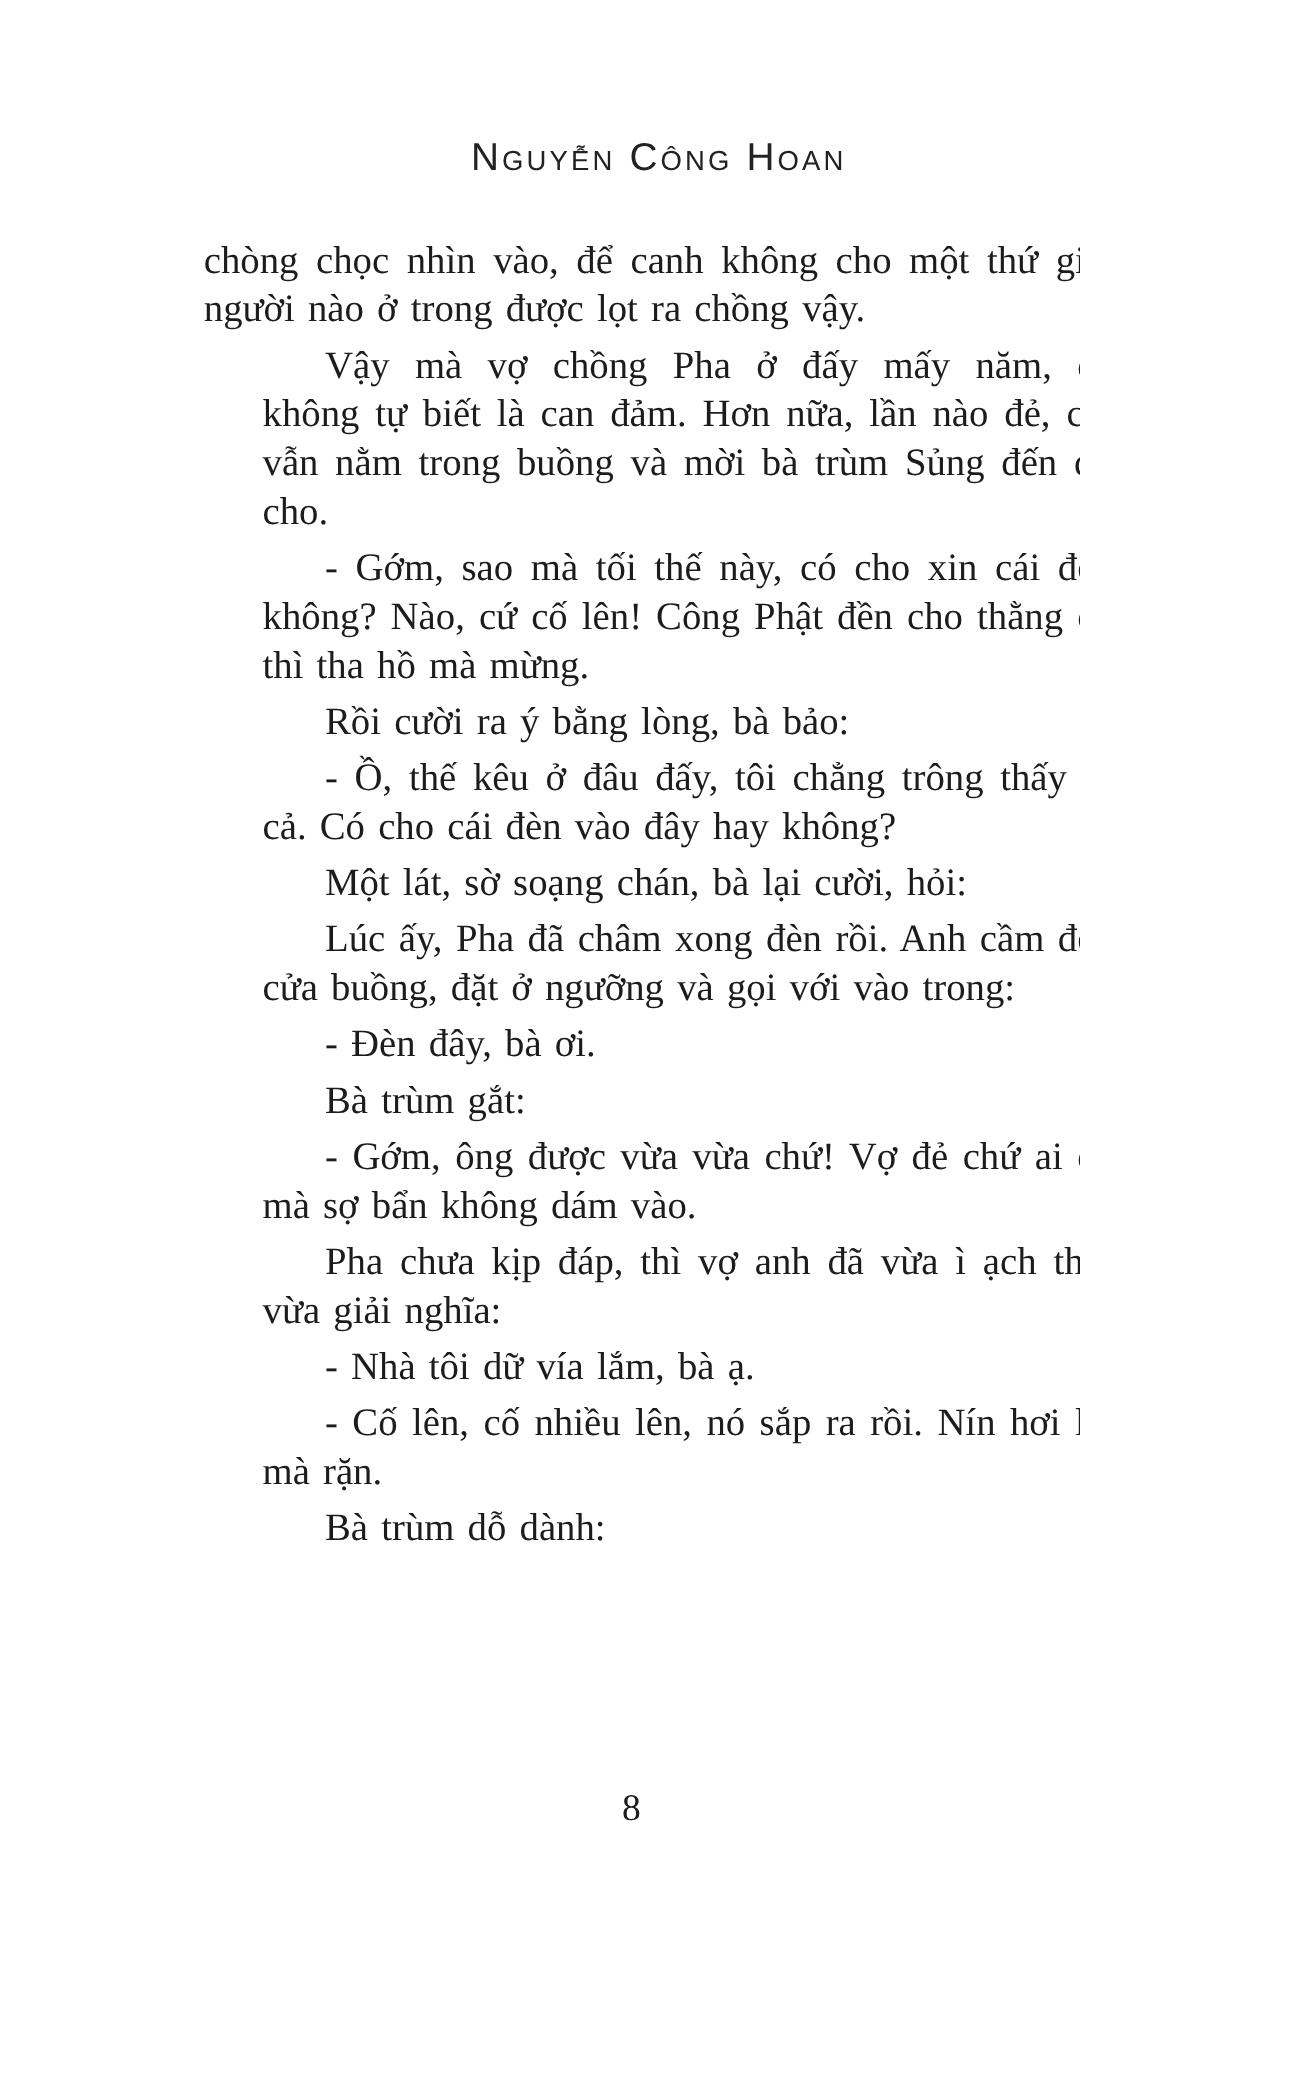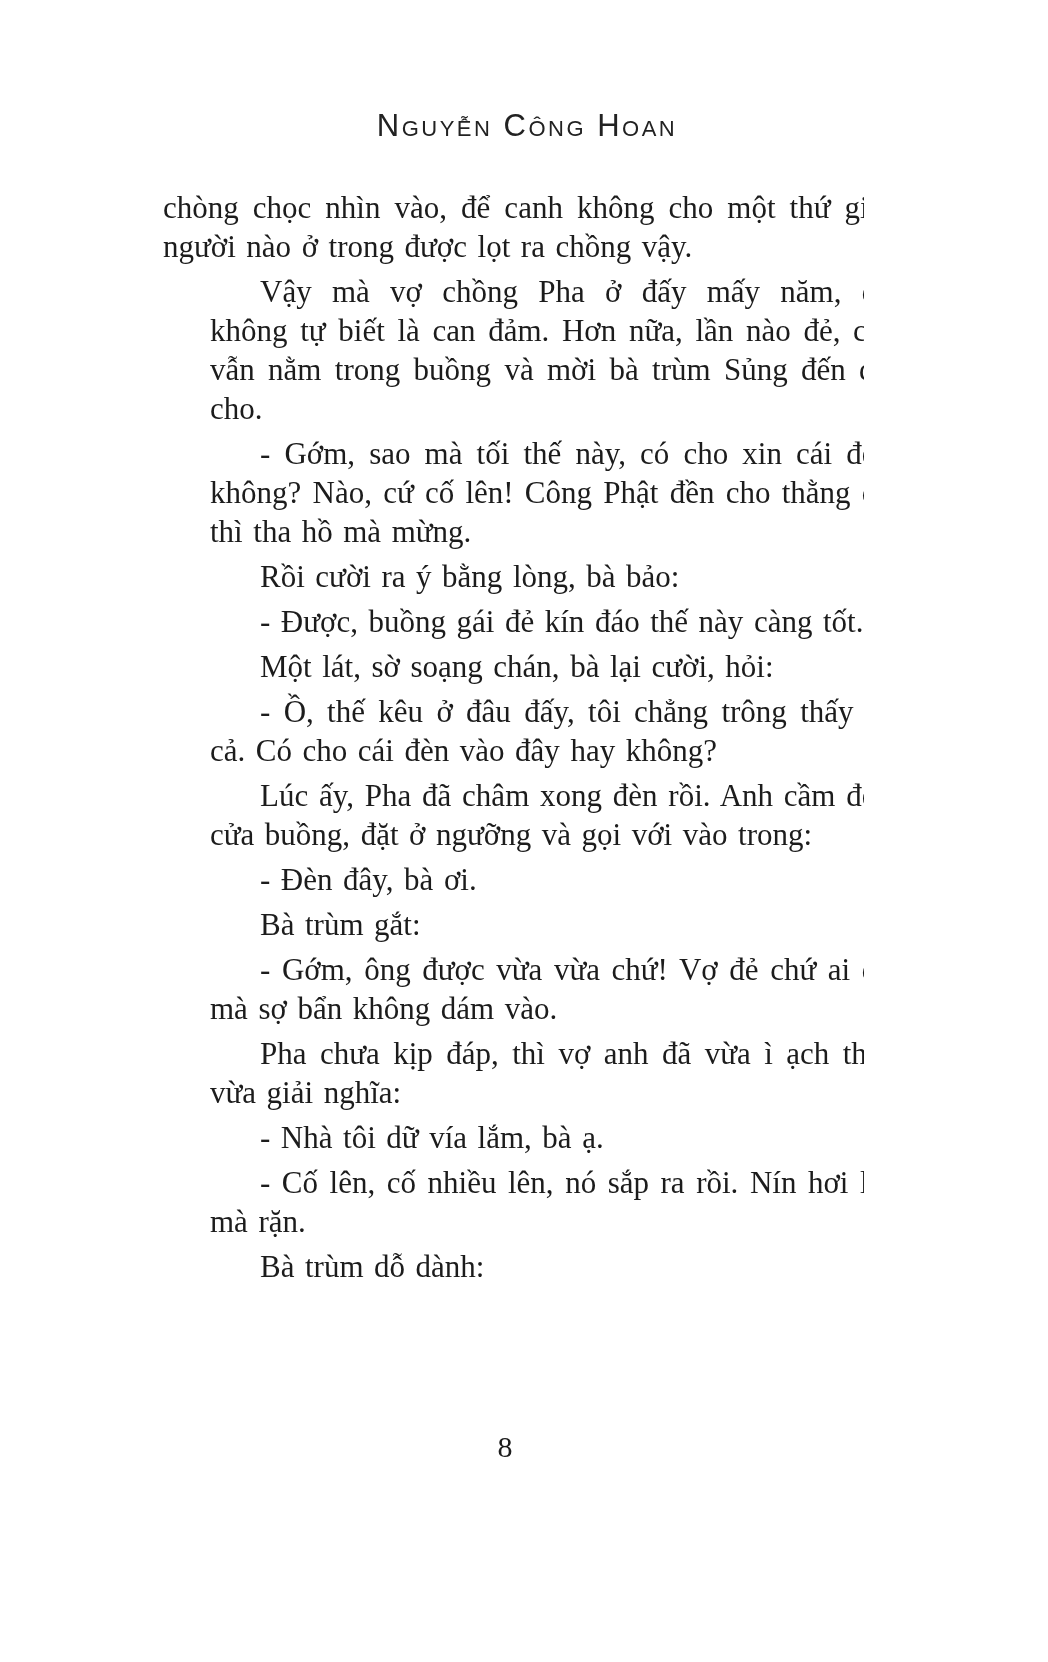--- a/index.html
+++ b/index.html
@@ -59,23 +59,22 @@
 <body>
 
 <div class="book-page">
   <div class="column">
     <div class="page-header">Nguyễn Công Hoan</div>
     <div class="page-body">
         <p>chòng chọc nhìn vào, để canh không cho một thứ giết người nào ở trong được lọt ra chồng vậy.</p>
         <p class="indent">Vậy mà vợ chồng Pha ở đấy mấy năm, đã không tự biết là can đảm. Hơn nữa, lần nào đẻ, chị vẫn nằm trong buồng và mời bà trùm Sủng đến đỡ cho.</p>
         <p class="indent">- Gớm, sao mà tối thế này, có cho xin cái đèn không? Nào, cứ cố lên! Công Phật đền cho thằng cu thì tha hồ mà mừng.</p>
         <p class="indent">Rồi cười ra ý bằng lòng, bà bảo:</p>
-        <p class="indent">- Được, buồng gái đẻ kín đáo thế này càng tốt.</p>
+        <p class="indent">- Ồ, thế kêu ở đâu đấy, tôi chẳng trông thấy gì cả. Có cho cái đèn vào đây hay không?</p>
         <p class="indent">Một lát, sờ soạng chán, bà lại cười, hỏi:</p>
-        <p class="indent">- Ồ, thế kêu ở đâu đấy, tôi chẳng trông thấy gì cả. Có cho cái đèn vào đây hay không?</p>
         <p class="indent">Lúc ấy, Pha đã châm xong đèn rồi. Anh cầm đến cửa buồng, đặt ở ngưỡng và gọi với vào trong:</p>
         <p class="indent">- Đèn đây, bà ơi.</p>
         <p class="indent">Bà trùm gắt:</p>
         <p class="indent">- Gớm, ông được vừa vừa chứ! Vợ đẻ chứ ai đẻ mà sợ bẩn không dám vào.</p>
         <p class="indent">Pha chưa kịp đáp, thì vợ anh đã vừa ì ạch thở, vừa giải nghĩa:</p>
         <p class="indent">- Nhà tôi dữ vía lắm, bà ạ.</p>
         <p class="indent">- Cố lên, cố nhiều lên, nó sắp ra rồi. Nín hơi lại mà rặn.</p>
         <p class="indent">Bà trùm dỗ dành:</p>
       </div>
   </div>

